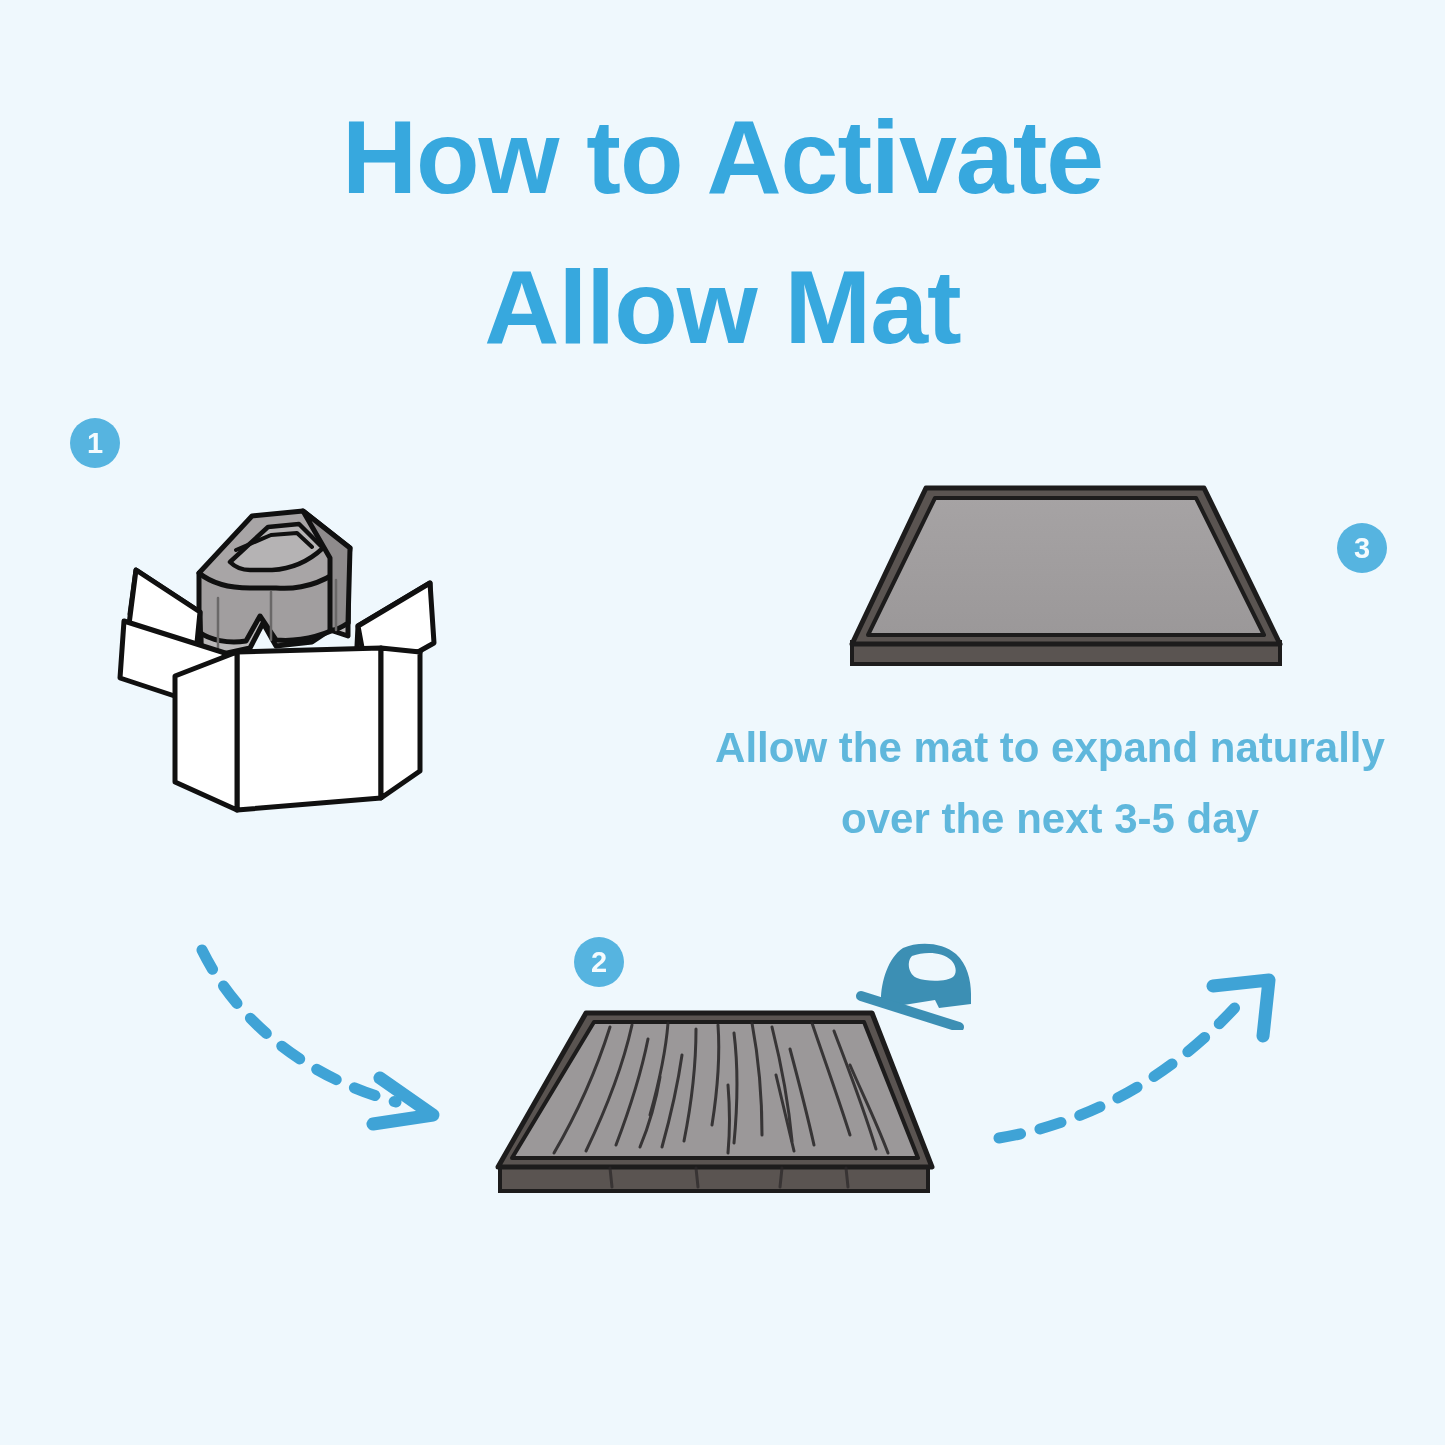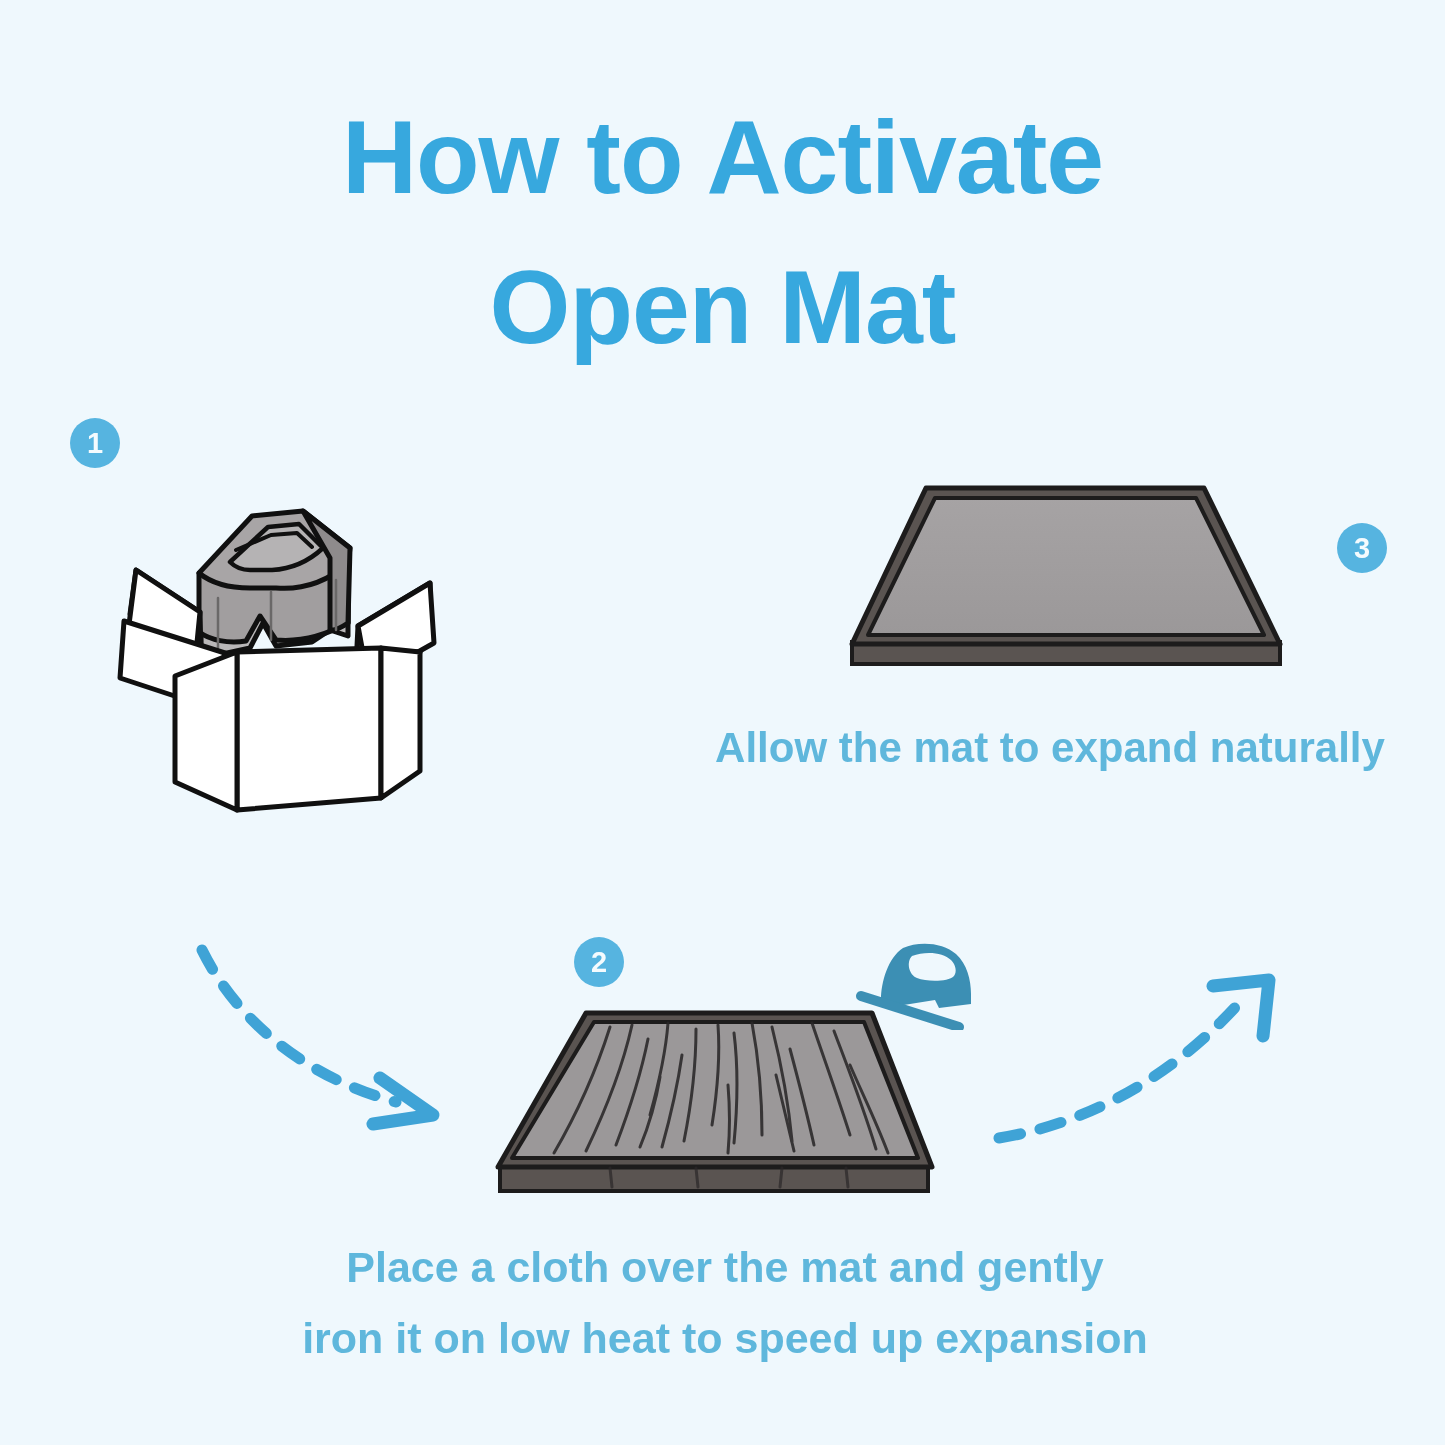--- a/index.html
+++ b/index.html
@@ -101,21 +101,21 @@
   #art-arrow-left  { left: 168px; top: 928px; width: 326px; height: 214px; }
   #art-arrow-right { left: 985px; top: 958px; width: 304px; height: 204px; }
 </style>
 </head>
 <body>
 
 <div id="stage">
 
   <div class="title">
     <span class="line">How to Activate</span>
-    <span class="line">Open Mat</span>
+    <span class="line">Allow Mat</span>
   </div>
 
   <div class="badge" id="badge-1">1</div>
 
   <div class="art" id="art-box">
     <svg width="360" height="345" viewBox="0 0 360 345" xmlns="http://www.w3.org/2000/svg">
       <g fill="none" stroke="#101010" stroke-width="5" stroke-linejoin="round" stroke-linecap="round">
 
         <g>
 
@@ -212,24 +212,20 @@
 
       <g fill="none" stroke="#2a2728" stroke-width="3" stroke-linecap="round" opacity="0.7">
         <path d="M120 163 L122 182"></path>
         <path d="M206 163 L208 182"></path>
         <path d="M292 163 L290 182"></path>
         <path d="M356 163 L358 182"></path>
       </g>
     </svg>
   </div>
 
-  <div class="caption" id="caption-2">
-    <span class="line">Place a cloth over the mat and gently</span>
-    <span class="line">iron it on low heat to speed up expansion</span>
-  </div>
 
   <div class="art" id="art-arrow-right">
     <svg width="304" height="204" viewBox="0 0 304 204" xmlns="http://www.w3.org/2000/svg">
       <path d="M14 180 C100 166 190 120 262 36" fill="none" stroke="#3fa3d6" stroke-width="11" stroke-linecap="round" stroke-dasharray="22 20"></path>
       <path d="M228 28 L284 22 L278 78" fill="none" stroke="#3fa3d6" stroke-width="13" stroke-linecap="round" stroke-linejoin="round"></path>
     </svg>
   </div>
 
   <div class="badge" id="badge-3">3</div>
 
@@ -245,15 +241,16 @@
       <path d="M22 172 L450 172 L450 194 L22 194 Z" fill="#5a5451" stroke="#1d1c1c" stroke-width="4"></path>
 
       <path d="M96 18 L374 18 L450 174 L22 174 Z" fill="#5a5451" stroke="#1d1c1c" stroke-width="5" stroke-linejoin="round"></path>
 
       <path d="M105 28 L366 28 L434 165 L38 165 Z" fill="url(#mat3grad)" stroke="#1d1c1c" stroke-width="4" stroke-linejoin="round"></path>
     </svg>
   </div>
 
   <div class="caption" id="caption-3">
     <span class="line">Allow the mat to expand naturally</span>
+    <span class="line">over the next 3-5 day</span>
   </div>
 
 </div>
 
 </body></html>

